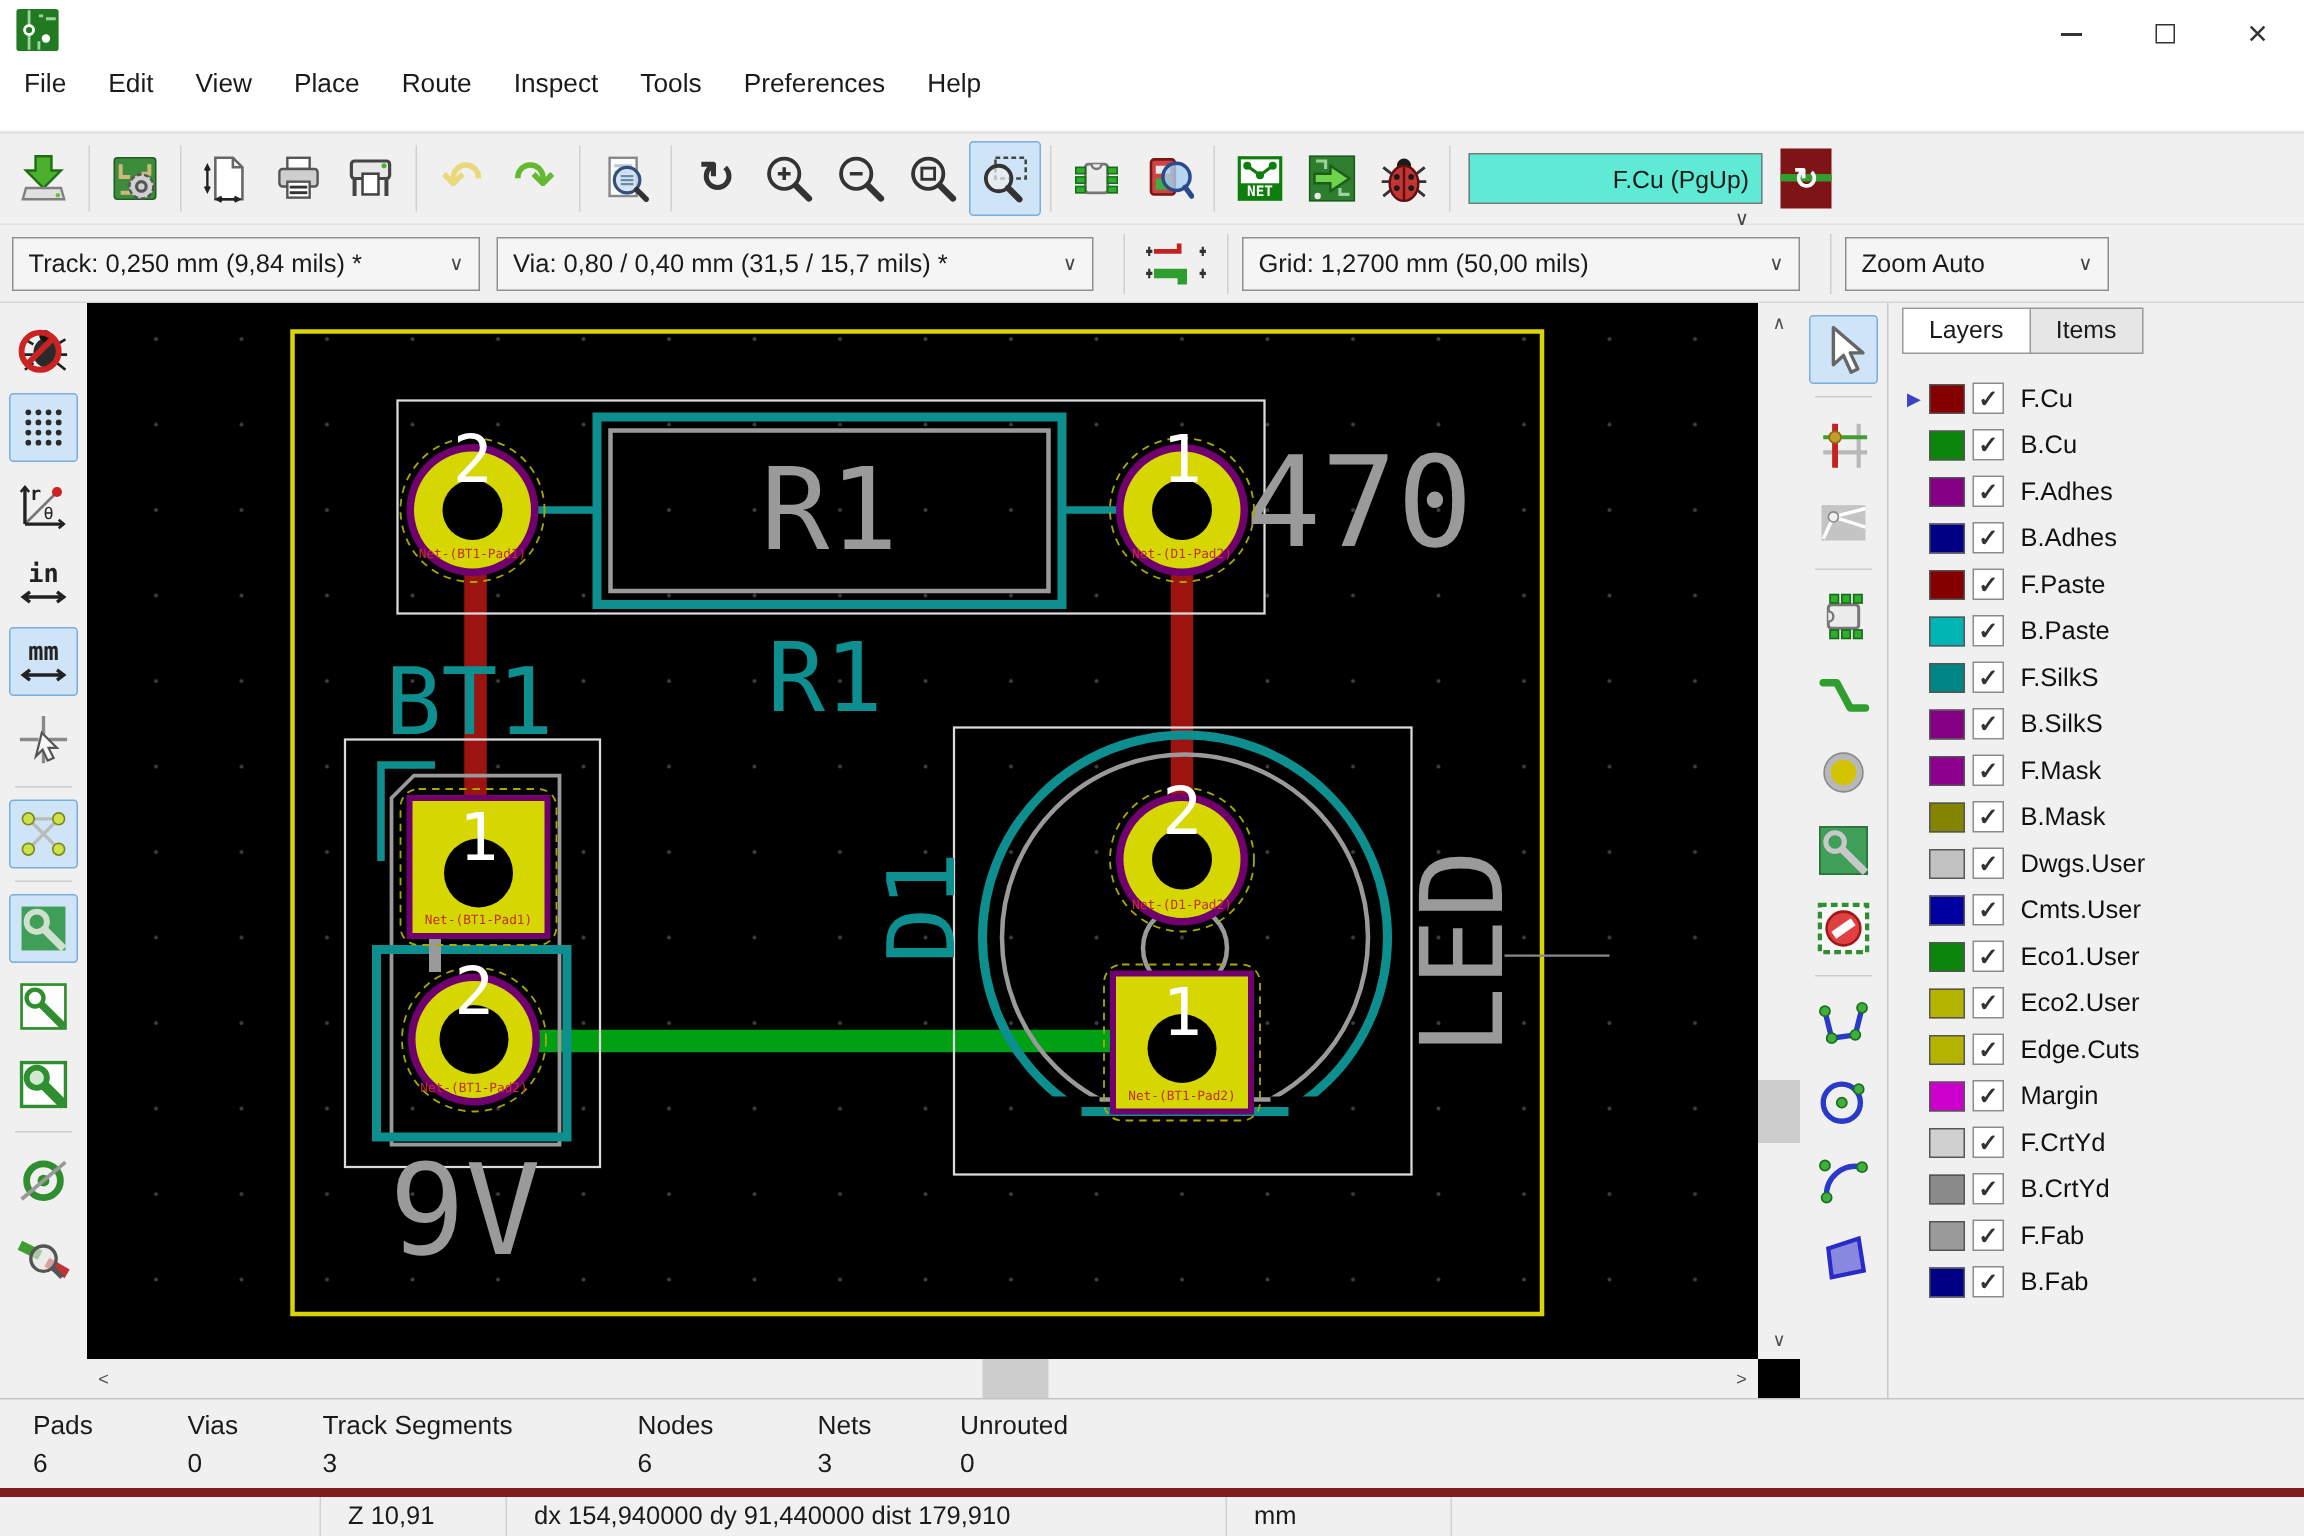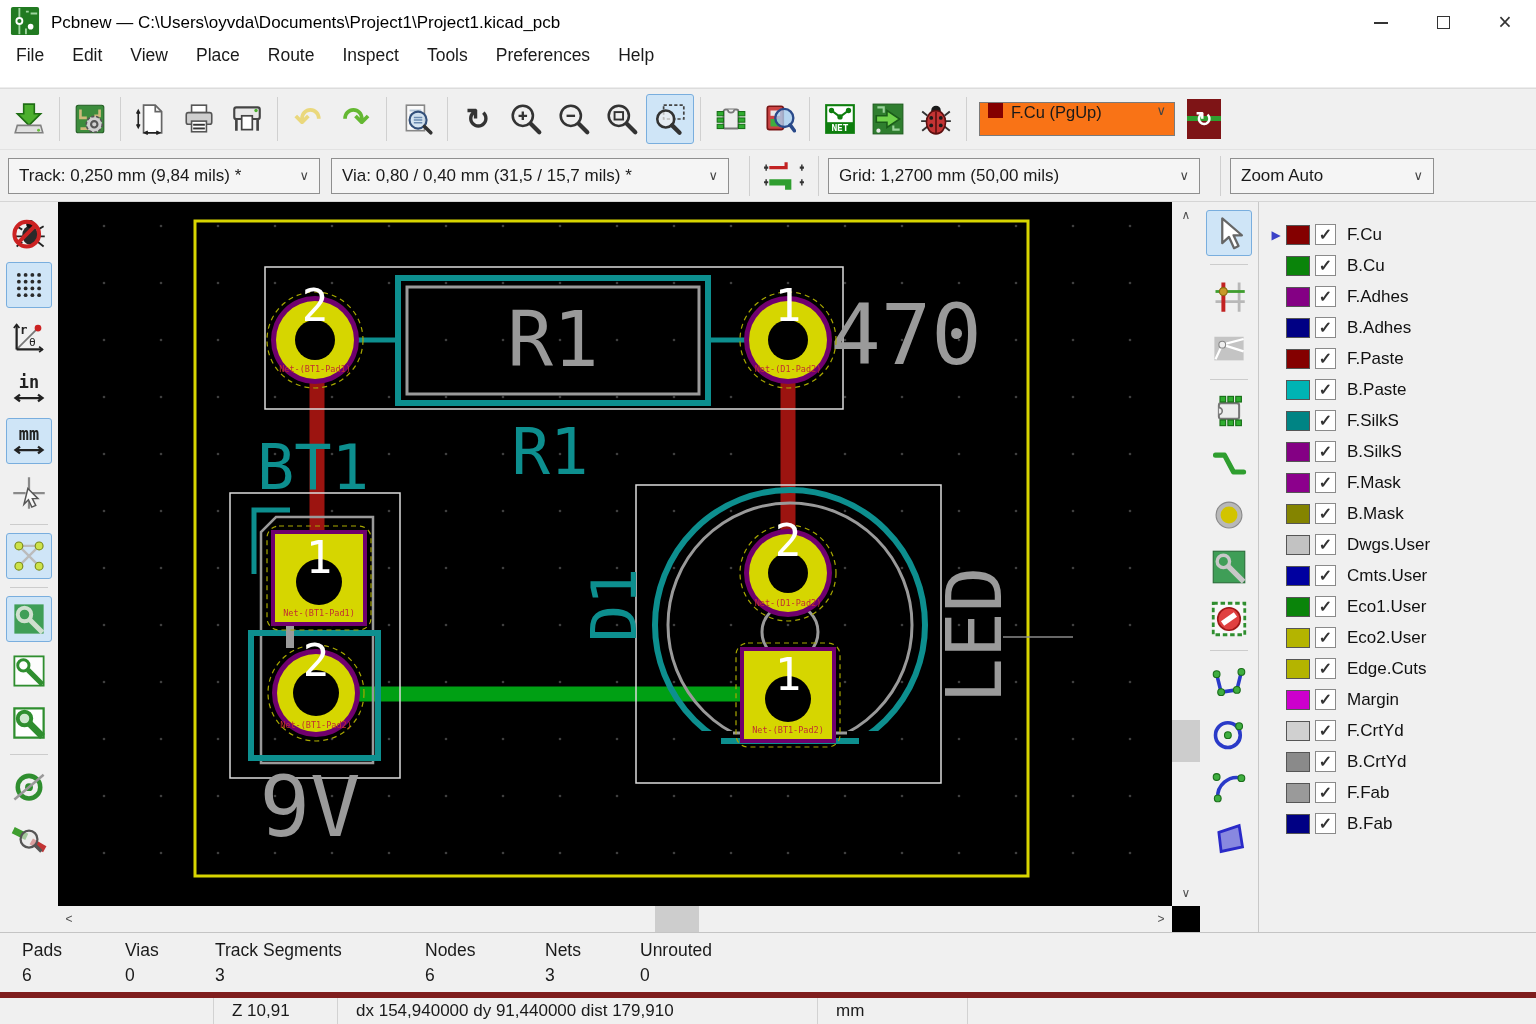--- a/index.html
+++ b/index.html
@@ -20,34 +20,34 @@
     font-size:17.5px; border-bottom:1px solid #ededed; }
   .menu-item { padding:0 14px; }
 
   
   .toolbar { height:62px; background:#f0f0f0; display:flex; align-items:center; padding:0 5px;
     border-top:1px solid #dcdcdc; border-bottom:1px solid #e2e2e2; }
   .tbtn { width:48px; height:50px; display:flex; align-items:center; justify-content:center; border-radius:3px; }
   .tbtn.active { background:#cfe5f7; border:1.5px solid #79aede; }
   .tsep { width:1px; height:44px; background:#d0d0d0; margin:0 6px; }
   .glyph { font-size:32px; line-height:1; font-weight:bold; }
-  .layer-combo { height:34px; width:196px; background:#f97316; border:1px solid #7a7a7a;
-    display:flex; align-items:flex-start; padding:0 8px; font-size:16.5px; gap:8px; margin-left:6px; }
+  .layer-combo { height:34px; width:196px; background:#5eead4; border:1px solid #7a7a7a;
+    display:flex; align-items:flex-end; padding:0 8px; font-size:16.5px; gap:8px; margin-left:6px;flex-direction:column; }
   .layer-combo .chev, .combo .chev { margin-left:auto; color:#444; font-size:13px; }
   .combo-swatch { width:15px; height:15px; display:inline-block; }
   .flip-btn { width:34px; height:40px; background:#7e1416; margin-left:12px; position:relative;
     display:flex; align-items:center; justify-content:center; }
   .flip-btn .bar { position:absolute; left:0; right:0; top:17px; height:5px; background:#2f9e2f; }
   .flip-btn .arr { position:relative; color:#fff; font-size:20px; font-weight:bold; }
 
   .toolbar2 { height:52px; background:#f0f0f0; display:flex; align-items:center; padding:0 8px;
     border-bottom:1px solid #d5d5d5; }
   .combo { height:36px; background:#f5f5f5; border:1px solid #8f8f8f; display:flex; align-items:center;
     padding:0 10px; font-size:17px; margin-right:11px; }
-  .w-track{width:312px;align-items:center;} .w-via{width:398px;} .w-grid{width:372px;} .w-zoom{width:204px;}
+  .w-track{width:312px;align-items:center;} .w-via{width:398px;} .w-grid{width:372px;} .w-zoom{width:176px;}
   .t2sep { width:1px; height:40px; background:#cfcfcf; margin:0 9px; }
 
   
   .main { display:flex; height:730px; background:#f0f0f0; }
   .side-toolbar { width:58px; display:flex; flex-direction:column; align-items:center; padding-top:5px; }
   .sbtn { width:46px; height:46px; margin:3px 0; display:flex; align-items:center; justify-content:center; border-radius:3px; }
   .sbtn.active { background:#cfe5f7; border:1.5px solid #79aede; }
   .ssep { width:38px; height:1px; background:#cccccc; margin:5px 0; }
 
   .canvas-wrap { width:1142px; position:relative; background:#000; }
@@ -92,21 +92,20 @@
 
 <div class="titlebar">
   <span>
     <svg width="30" height="30" viewBox="0 0 32 32">
         <rect x="1" y="1" width="30" height="30" rx="2" fill="#217a21"></rect>
         <path d="M10,30 V20 M10,12 V2 M17,30 V24 M22,8 h7 M17,6 h3" stroke="#9ed49e" stroke-width="2" fill="none"></path>
         <circle cx="10" cy="16" r="3.2" fill="none" stroke="#ffffff" stroke-width="2"></circle>
         <circle cx="22" cy="22" r="3" fill="#ffffff"></circle>
       </svg>
   </span>
-  <span class="title-text">Pcbnew — C:\Users\oyvda\Documents\Project1\Project1.kicad_pcb</span>
   <div class="winbtns">
     <div class="win-btn">
         <span class="min-glyph"></span>
       </div>
     <div class="win-btn">
         <span class="max-glyph"></span>
       </div>
     <div class="win-btn">
         <span class="close-glyph">×</span>
       </div>
@@ -642,20 +641,24 @@
         </svg>
     </div>
     <div class="sbtn">
       <svg width="36" height="36" viewBox="0 0 32 32">
           <polygon points="7,11 25,5 28,24 9,28" fill="#8888e0" stroke="#2a2ac8" stroke-width="2.5"></polygon>
         </svg>
     </div>
   </div>
 
   <div class="layers-panel">
+    <div class="lm-tabs">
+      <div class="lm-tab active">Layers</div>
+      <div class="lm-tab">Items</div>
+    </div>
     <div class="layers-list">
         <div class="layer-row">
           <span class="layer-arrow">▶</span>
           <span class="layer-swatch" style="background:#840000"></span>
           <span class="layer-check">✓</span>
           <span class="layer-label">F.Cu</span>
         </div>
         <div class="layer-row">
           <span class="layer-arrow"></span>
           <span class="layer-swatch" style="background:#0a840a"></span>

